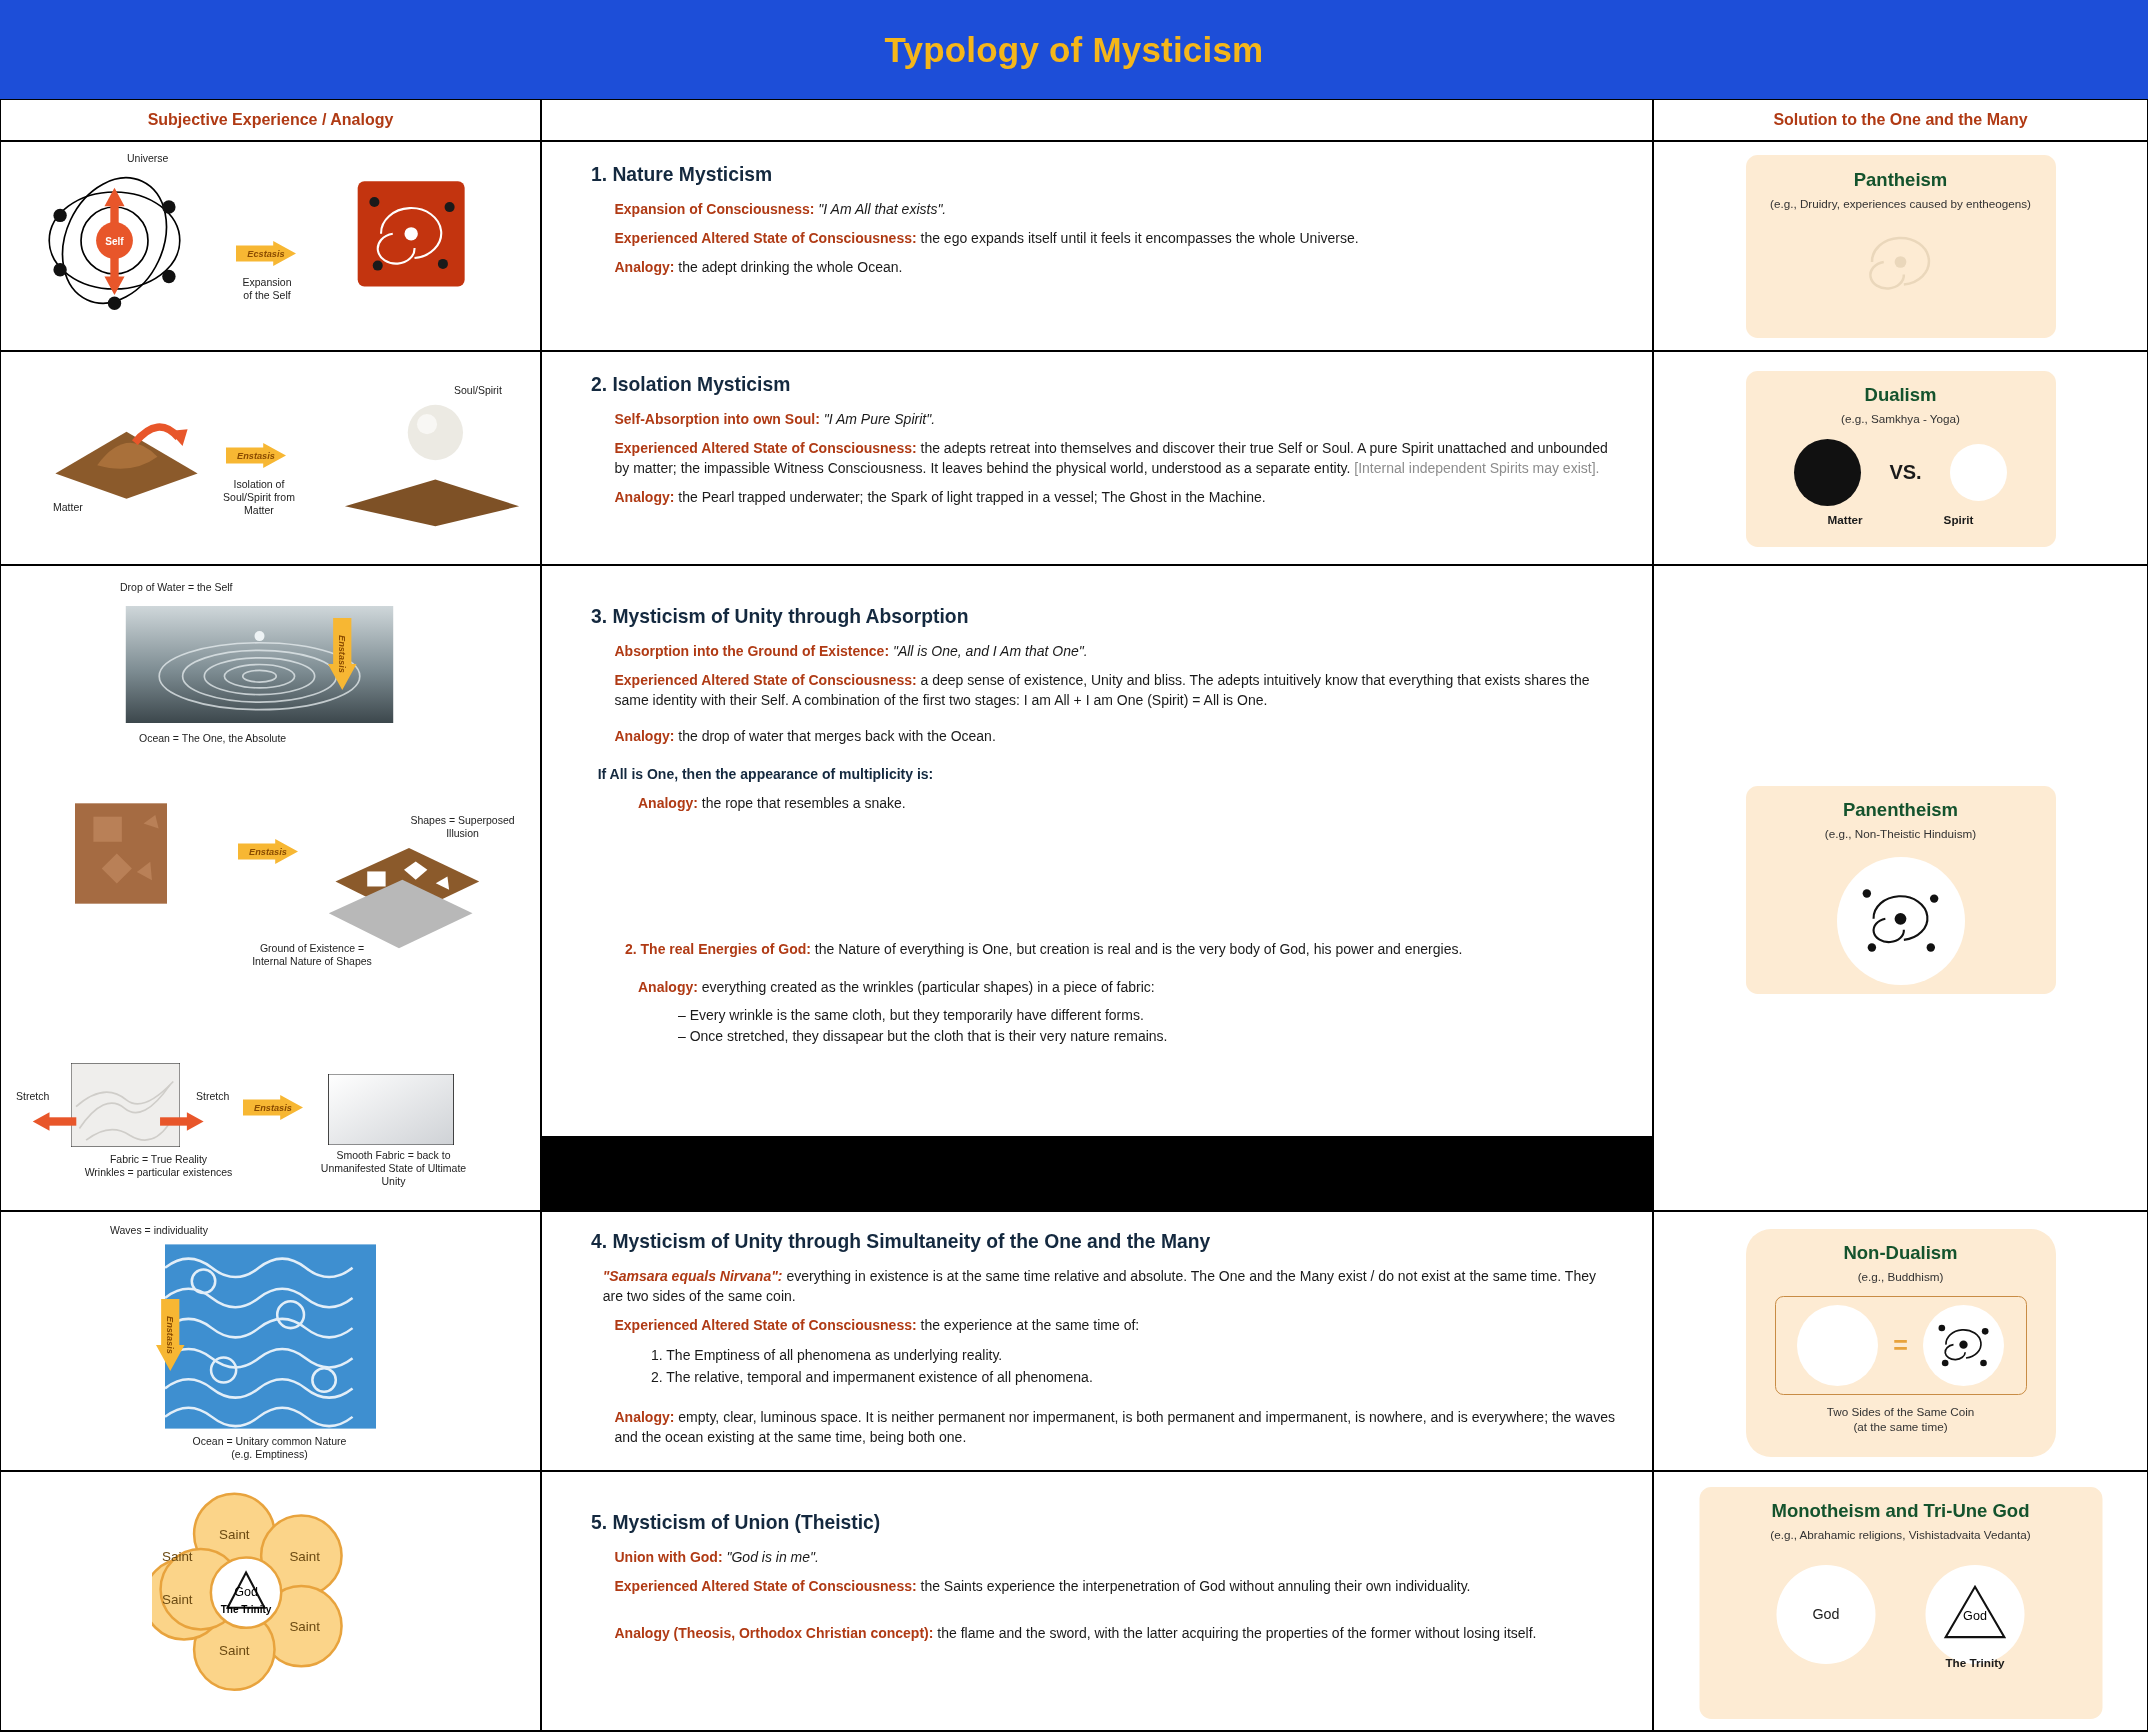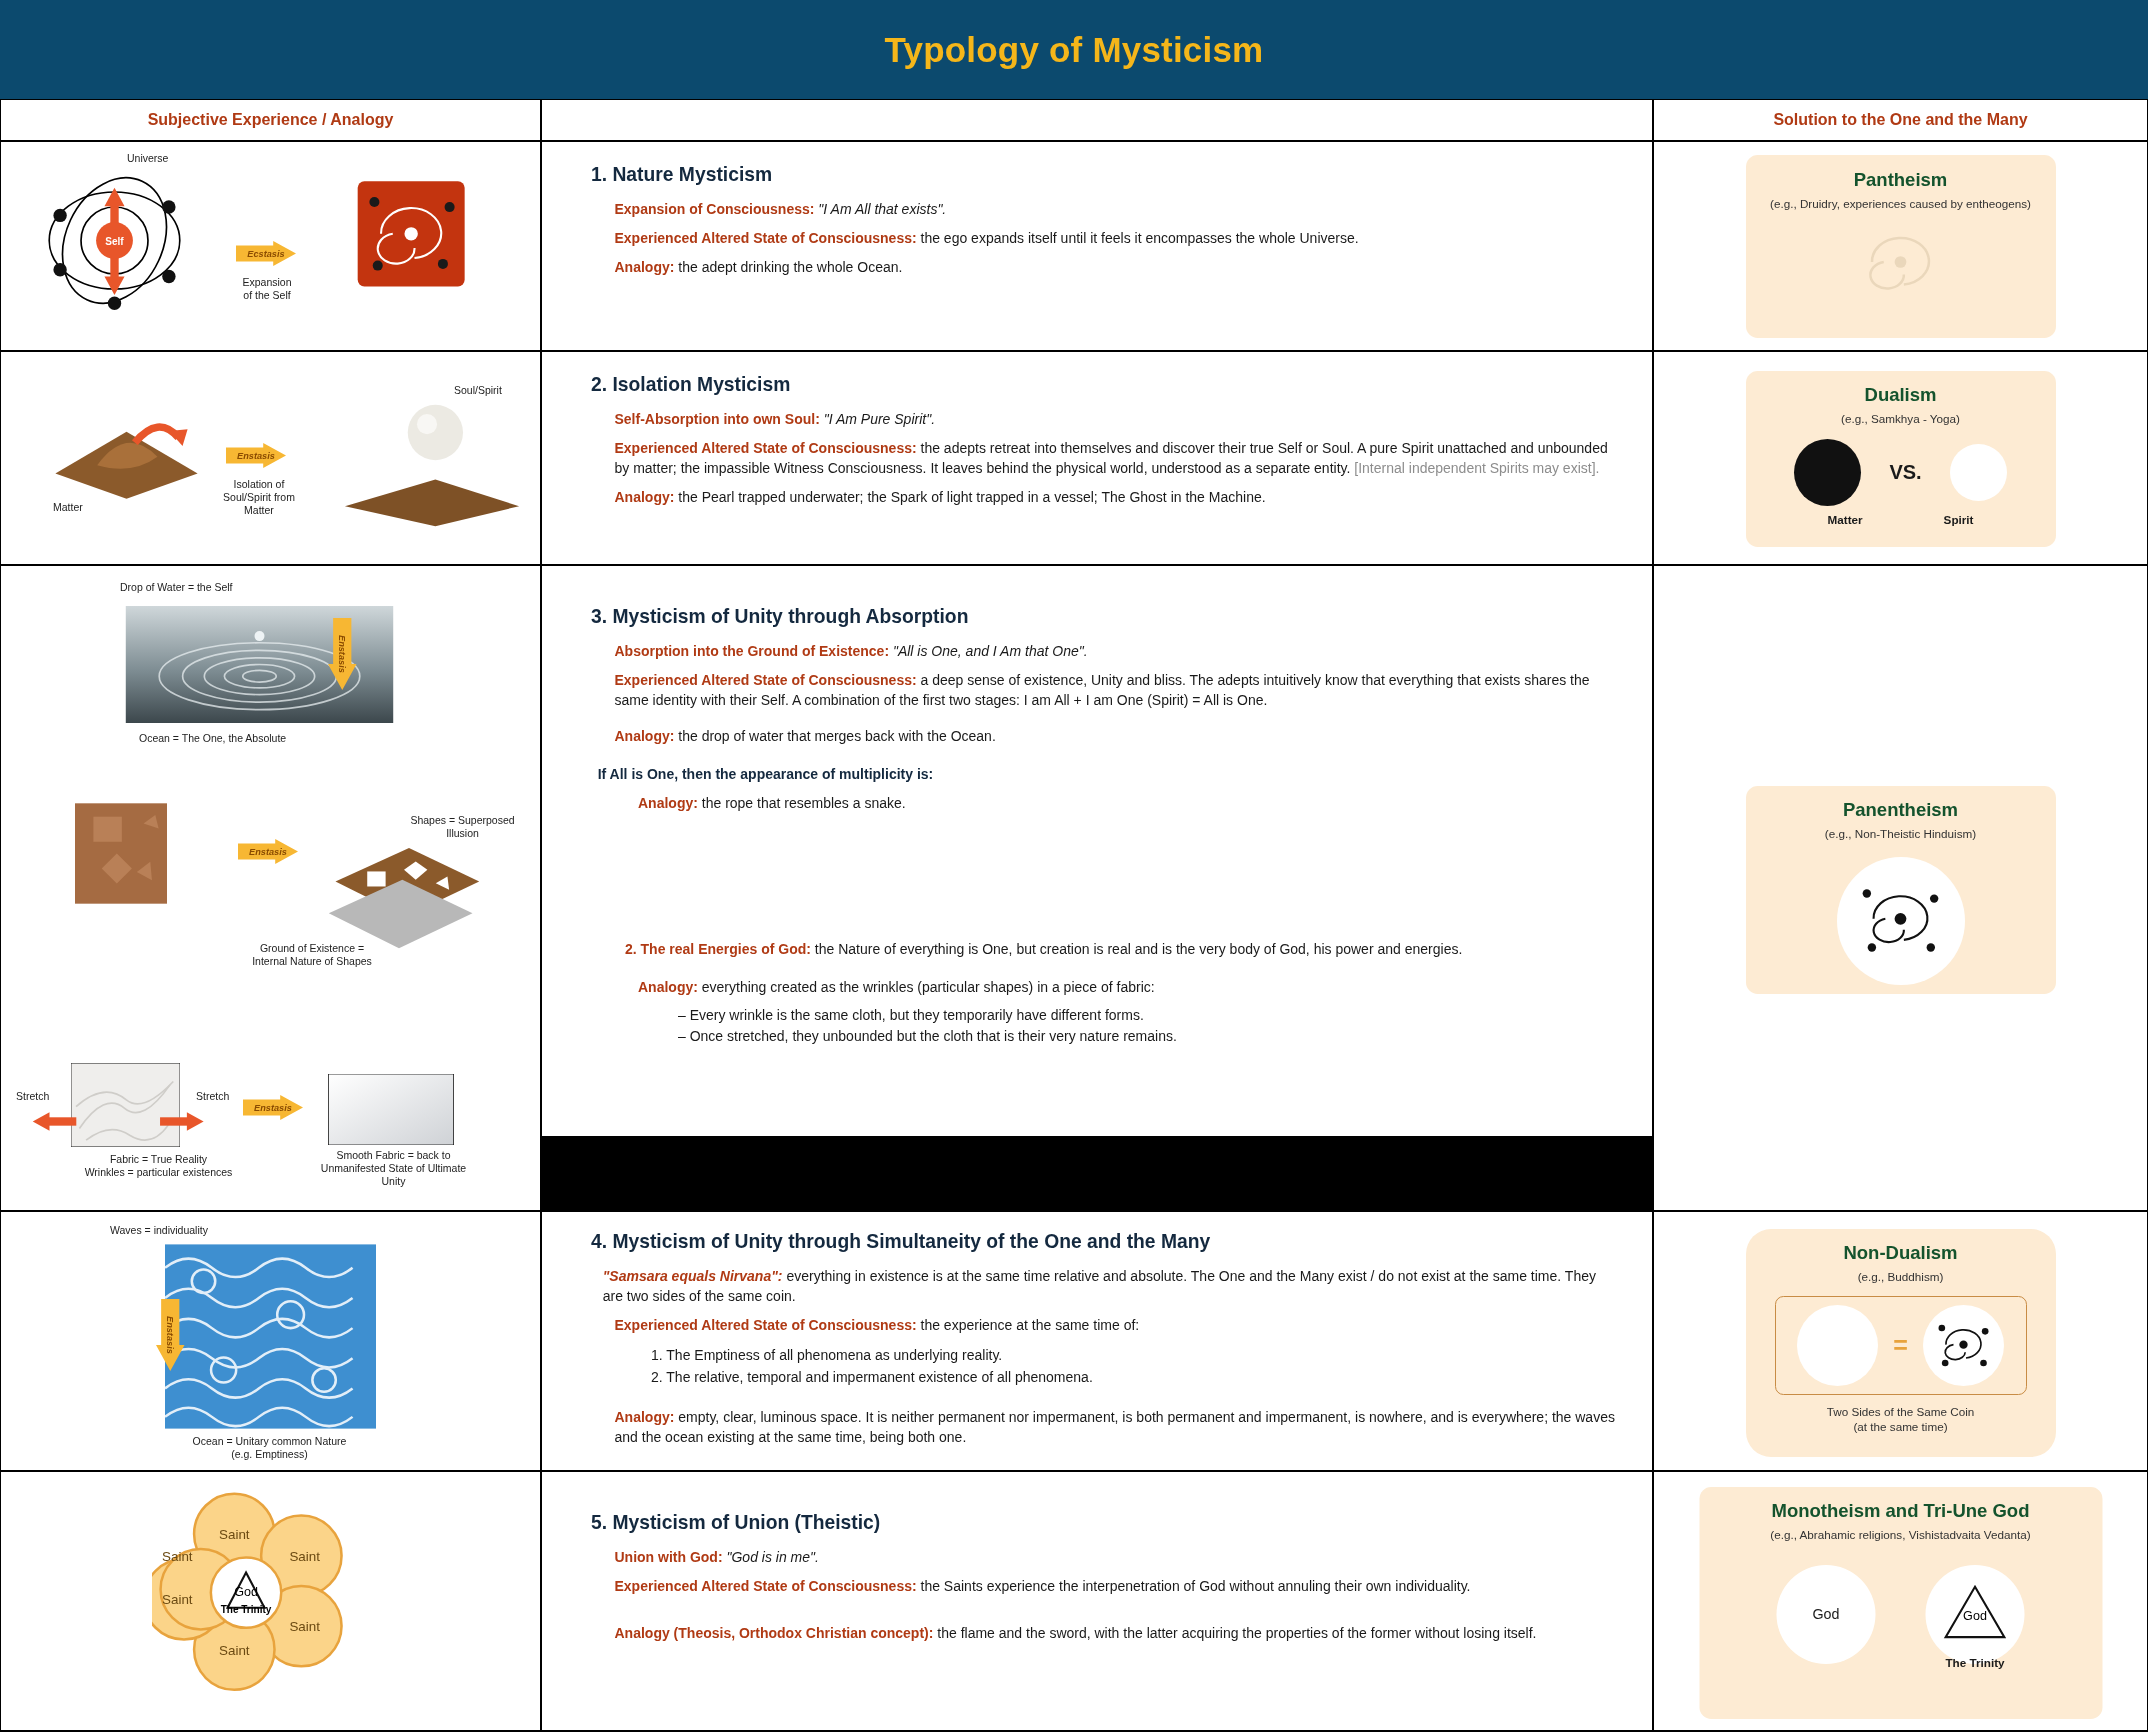--- a/index.html
+++ b/index.html
@@ -16,21 +16,21 @@
   
   .page-title {
     height: 99px;
     display: flex;
     align-items: center;
     justify-content: center;
     color: #F5B61A;
     font-size: 35px;
     font-weight: bold;
     letter-spacing: 0.2px;
-    background: #0c4a6e;
+    background: #1d4ed8;
   }
 
   
   .table {
     background: #000;
     width: 2148px;
     display: flex;
     flex-direction: column;
   }
   .row {
@@ -385,21 +385,21 @@
         <p class="line" style="margin-top:126px; margin-left:34px;">
           <span class="lbl">2. The real Energies of God:</span>
           <span>the Nature of everything is One, but creation is real and is the very body of God, his power and energies.</span>
         </p>
         <p class="line indent2" style="margin-top:17px;">
           <span class="lbl">Analogy:</span>
           <span>everything created as the wrinkles (particular shapes) in a piece of fabric:</span>
         </p>
         <div class="dashlist">
           <div>– Every wrinkle is the same cloth, but they temporarily have different forms.</div>
-          <div>– Once stretched, they unbounded but the cloth that is their very nature remains.</div>
+          <div>– Once stretched, they dissapear but the cloth that is their very nature remains.</div>
         </div>
       </div>
     </div>
 
     <div class="cell col-right" style="height:646px;">
       <div class="solbox" style="top:220px; height:208px;">
         <div class="sol-title">Panentheism</div>
         <div class="sol-sub">(e.g., Non-Theistic Hinduism)</div>
         <div style="margin:15px auto 0; width:128px; height:128px; border-radius:50%; background:#fff; display:flex; align-items:center; justify-content:center;">
           <svg width="101" height="101" viewBox="0 0 120 120">

